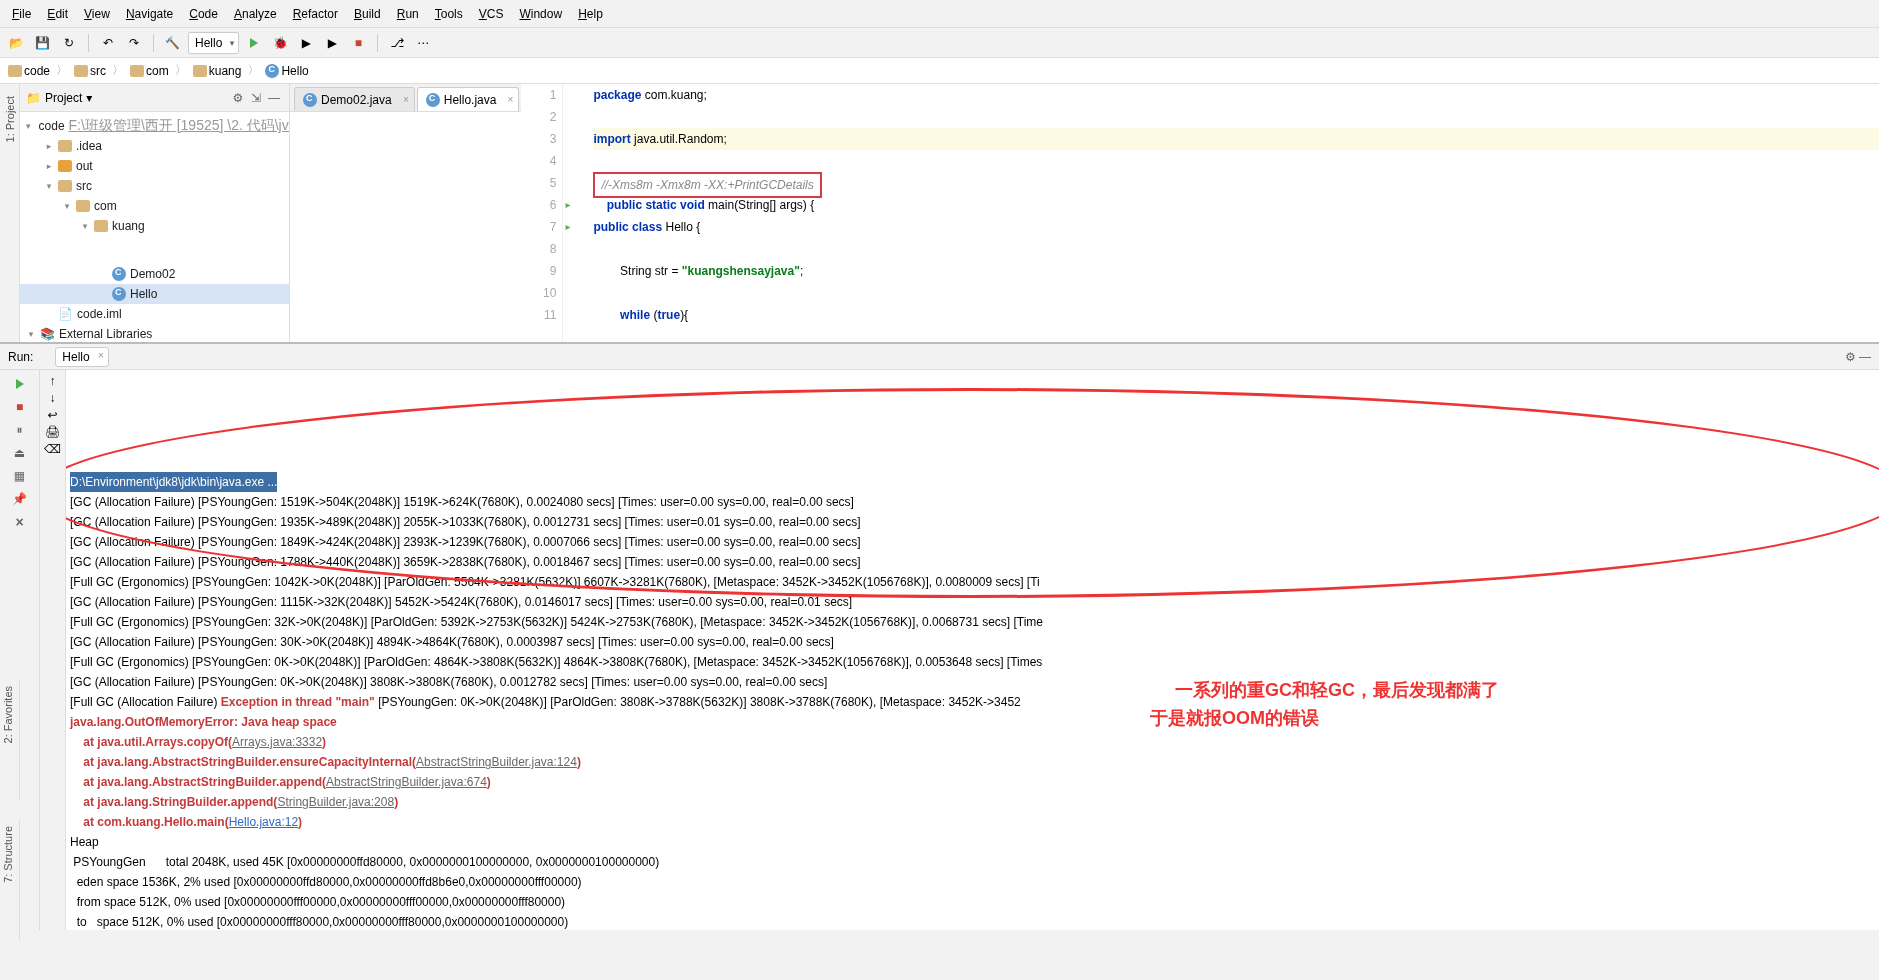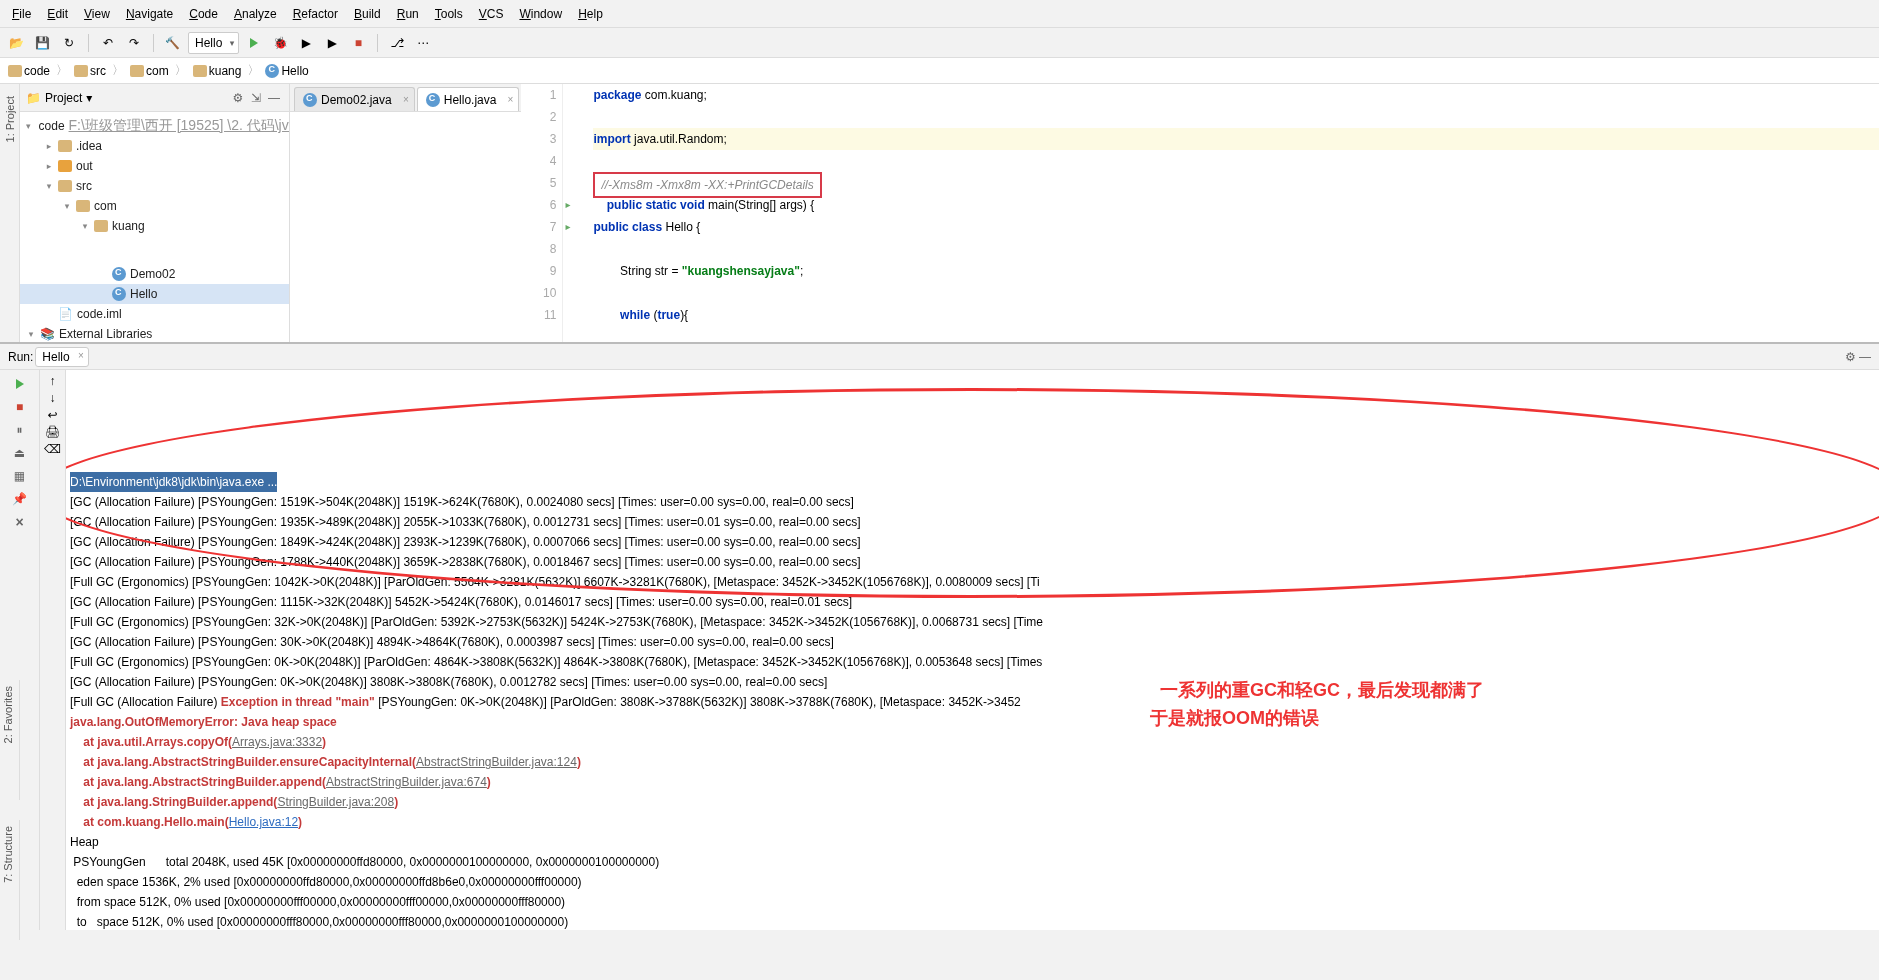--- a/index.html
+++ b/index.html
@@ -49,21 +49,21 @@
 .gutter .arrow { position: absolute; right: -14px; color: #6a6; font-size: 10px; }
 .code-lines { flex: 1; padding-left: 30px; background: #fff; }
 .code-lines div { height: 22px; white-space: pre; }
 .kw { color: #0033b3; font-weight: bold; }
 .str { color: #067d17; font-weight: bold; }
 .cmt { color: #8a8a8a; font-style: italic; }
 .highlight-line { background: #fdfae3; }
 .boxed-comment { border: 2px solid #d73a49; padding: 0 6px; display: inline-block; }
 
 .run-panel { border-top: 2px solid #bbb; }
-.run-header { height: 26px; background: #f2f2f2; display: flex; align-items: center; padding: 0 8px; border-bottom: 1px solid #ddd; gap: 2px; }
+.run-header { height: 26px; background: #f2f2f2; display: flex; align-items: center; padding: 0 8px; border-bottom: 1px solid #ddd; gap: 22px; }
 .run-tab { padding: 2px 18px 2px 6px; background: #fff; border: 1px solid #ccc; border-radius: 3px; position: relative; font-size: 12px; }
 .run-tab .close { position: absolute; right: 4px; color: #999; font-size: 10px; }
 
 .run-body { display: flex; height: 560px; background: #fff; }
 .run-gutter { width: 40px; background: #f2f2f2; border-right: 1px solid #ddd; display: flex; flex-direction: column; align-items: center; padding-top: 4px; gap: 3px; }
 .run-gutter .gbtn { width: 20px; height: 20px; display: flex; align-items: center; justify-content: center; color: #666; }
 .run-gutter2 { width: 26px; background: #f2f2f2; border-right: 1px solid #ddd; display: flex; flex-direction: column; align-items: center; padding-top: 4px; gap: 3px; }
 
 .console { flex: 1; font-family: Consolas, monospace; font-size: 14px; line-height: 20px; padding: 2px 4px; overflow: hidden; white-space: pre; position: relative; }
 .console .line { height: 20px; }
@@ -289,21 +289,21 @@
     </div>
     <div class="run-gutter2">
       <div class="gbtn">↑</div>
       <div class="gbtn">↓</div>
       <div class="gbtn">↩</div>
       <div class="gbtn">🖨</div>
       <div class="gbtn">⌫</div>
     </div>
     <div class="console" id="console">
       <div class="ellipse-overlay" style="left:-30px; top:18px; width:1870px; height:210px;"></div>
-      <div class="annotation" style="right:395px; top:310px;">一系列的重GC和轻GC，最后发现都满了</div>
+      <div class="annotation" style="right:380px; top:310px;">一系列的重GC和轻GC，最后发现都满了</div>
       <div class="annotation" style="right:560px; top:338px;">于是就报OOM的错误</div>
     <div class="line "><span class="blue-sel">D:\Environment\jdk8\jdk\bin\java.exe ...</span></div><div class="line ">[GC (Allocation Failure) [PSYoungGen: 1519K-&gt;504K(2048K)] 1519K-&gt;624K(7680K), 0.0024080 secs] [Times: user=0.00 sys=0.00, real=0.00 secs]</div><div class="line ">[GC (Allocation Failure) [PSYoungGen: 1935K-&gt;489K(2048K)] 2055K-&gt;1033K(7680K), 0.0012731 secs] [Times: user=0.01 sys=0.00, real=0.00 secs]</div><div class="line ">[GC (Allocation Failure) [PSYoungGen: 1849K-&gt;424K(2048K)] 2393K-&gt;1239K(7680K), 0.0007066 secs] [Times: user=0.00 sys=0.00, real=0.00 secs]</div><div class="line ">[GC (Allocation Failure) [PSYoungGen: 1788K-&gt;440K(2048K)] 3659K-&gt;2838K(7680K), 0.0018467 secs] [Times: user=0.00 sys=0.00, real=0.00 secs]</div><div class="line ">[Full GC (Ergonomics) [PSYoungGen: 1042K-&gt;0K(2048K)] [ParOldGen: 5564K-&gt;3281K(5632K)] 6607K-&gt;3281K(7680K), [Metaspace: 3452K-&gt;3452K(1056768K)], 0.0080009 secs] [Ti</div><div class="line ">[GC (Allocation Failure) [PSYoungGen: 1115K-&gt;32K(2048K)] 5452K-&gt;5424K(7680K), 0.0146017 secs] [Times: user=0.00 sys=0.00, real=0.01 secs]</div><div class="line ">[Full GC (Ergonomics) [PSYoungGen: 32K-&gt;0K(2048K)] [ParOldGen: 5392K-&gt;2753K(5632K)] 5424K-&gt;2753K(7680K), [Metaspace: 3452K-&gt;3452K(1056768K)], 0.0068731 secs] [Time</div><div class="line ">[GC (Allocation Failure) [PSYoungGen: 30K-&gt;0K(2048K)] 4894K-&gt;4864K(7680K), 0.0003987 secs] [Times: user=0.00 sys=0.00, real=0.00 secs]</div><div class="line ">[Full GC (Ergonomics) [PSYoungGen: 0K-&gt;0K(2048K)] [ParOldGen: 4864K-&gt;3808K(5632K)] 4864K-&gt;3808K(7680K), [Metaspace: 3452K-&gt;3452K(1056768K)], 0.0053648 secs] [Times</div><div class="line ">[GC (Allocation Failure) [PSYoungGen: 0K-&gt;0K(2048K)] 3808K-&gt;3808K(7680K), 0.0012782 secs] [Times: user=0.00 sys=0.00, real=0.00 secs]</div><div class="line ">[Full GC (Allocation Failure) <span class="err-red">Exception in thread "main"</span> [PSYoungGen: 0K-&gt;0K(2048K)] [ParOldGen: 3808K-&gt;3788K(5632K)] 3808K-&gt;3788K(7680K), [Metaspace: 3452K-&gt;3452</div><div class="line "><span class="err-red">java.lang.OutOfMemoryError: Java heap space</span></div><div class="line "><span class="err-red">    at java.util.Arrays.copyOf(</span><span class="link">Arrays.java:3332</span><span class="err-red">)</span></div><div class="line "><span class="err-red">    at java.lang.AbstractStringBuilder.ensureCapacityInternal(</span><span class="link">AbstractStringBuilder.java:124</span><span class="err-red">)</span></div><div class="line "><span class="err-red">    at java.lang.AbstractStringBuilder.append(</span><span class="link">AbstractStringBuilder.java:674</span><span class="err-red">)</span></div><div class="line "><span class="err-red">    at java.lang.StringBuilder.append(</span><span class="link">StringBuilder.java:208</span><span class="err-red">)</span></div><div class="line "><span class="err-red">    at com.kuang.Hello.main(</span><span style="color:#2e6cc0;text-decoration:underline">Hello.java:12</span><span class="err-red">)</span></div><div class="line ">Heap</div><div class="line "> PSYoungGen      total 2048K, used 45K [0x00000000ffd80000, 0x0000000100000000, 0x0000000100000000)</div><div class="line ">  eden space 1536K, 2% used [0x00000000ffd80000,0x00000000ffd8b6e0,0x00000000fff00000)</div><div class="line ">  from space 512K, 0% used [0x00000000fff00000,0x00000000fff00000,0x00000000fff80000)</div><div class="line ">  to   space 512K, 0% used [0x00000000fff80000,0x00000000fff80000,0x0000000100000000)</div></div>
   </div>
 </div>
 
 <div style="position:fixed; left:0; top:680px; width:20px; height:120px; background:#f2f2f2; border-right:1px solid #ddd;">
   <div style="writing-mode:vertical-rl; transform:rotate(180deg); font-size:11px; color:#555; padding:6px 2px;">2: Favorites</div>
 </div>
 <div style="position:fixed; left:0; top:820px; width:20px; height:120px; background:#f2f2f2; border-right:1px solid #ddd;">
   <div style="writing-mode:vertical-rl; transform:rotate(180deg); font-size:11px; color:#555; padding:6px 2px;">7: Structure</div>

